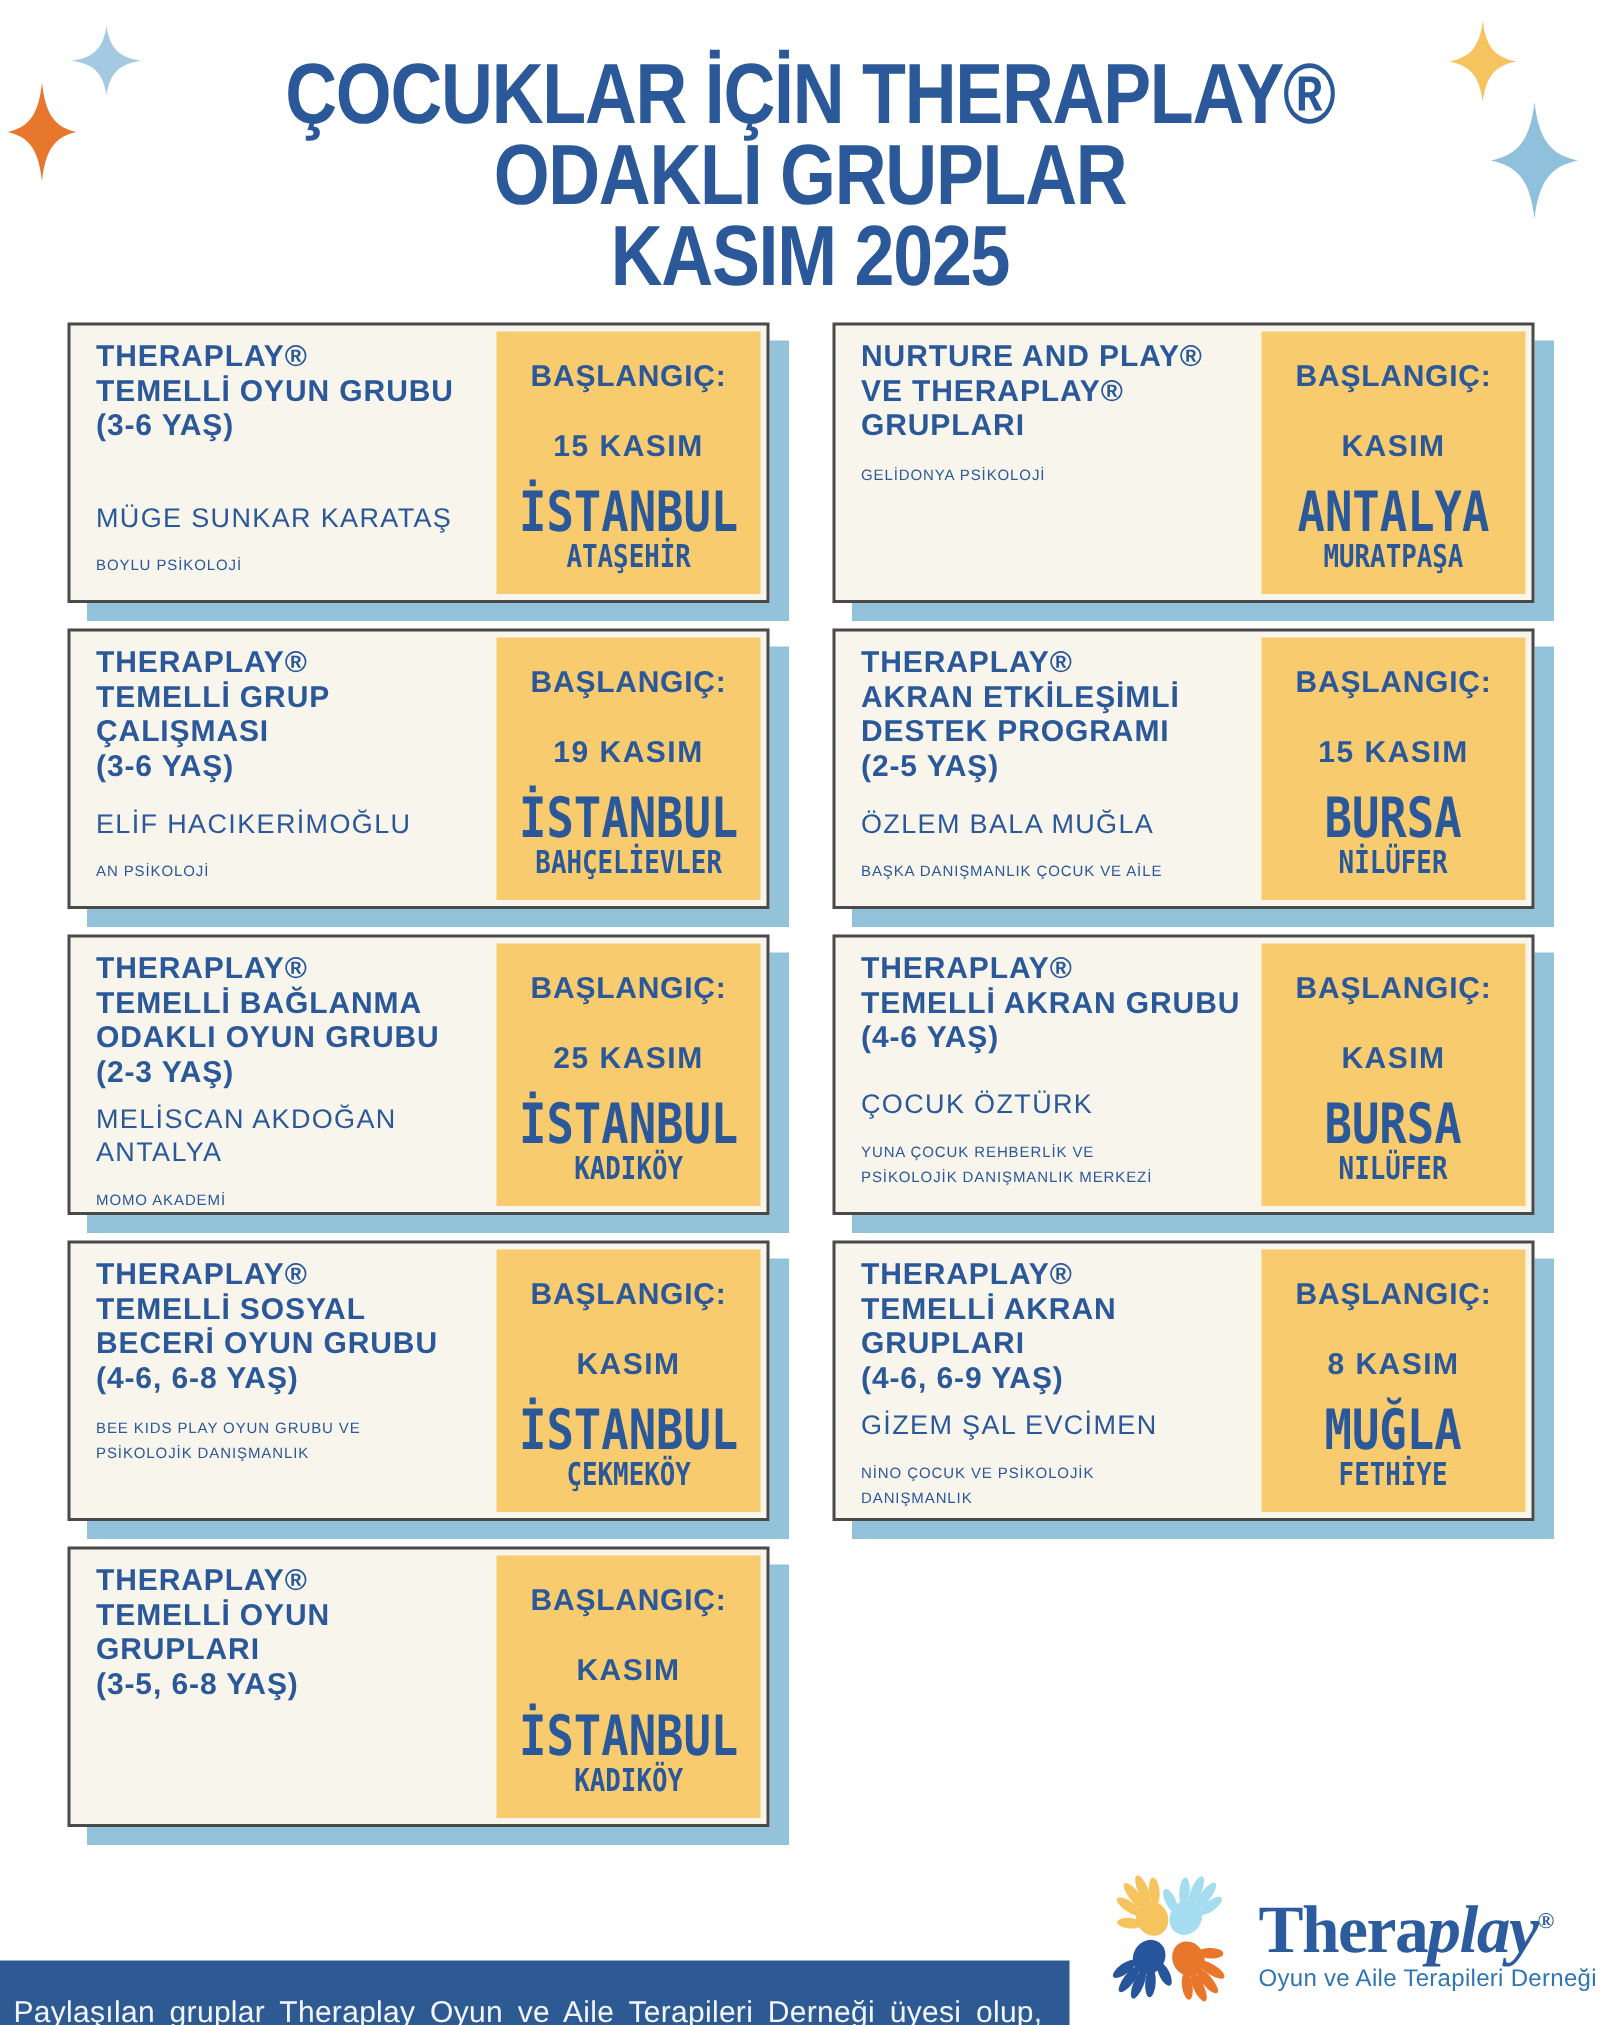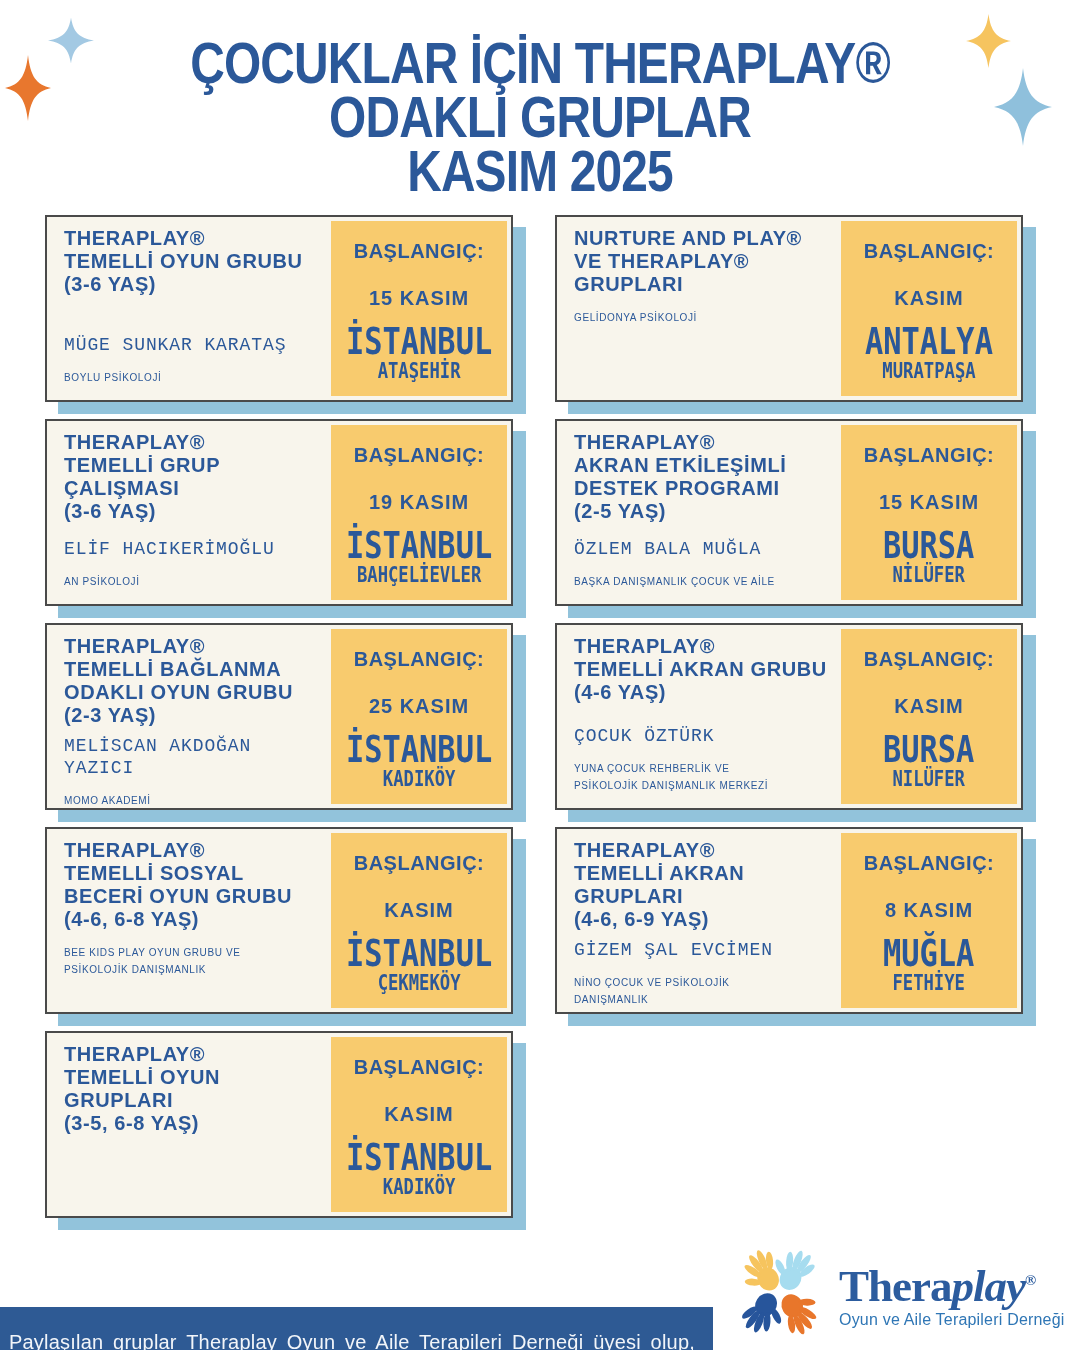--- a/index.html
+++ b/index.html
@@ -26,21 +26,21 @@
   .card-text {
     flex:1; display:flex; flex-direction:column; overflow:hidden;
     padding:10px 8px 7px 17px; color:var(--blue);
   }
   .card-title {
     font-size:20px; font-weight:700; line-height:23px; letter-spacing:0.6px;
     white-space:pre-line;
   }
   .card-person {
     margin-top:auto; padding-top:8px; font-size:18px; line-height:22px;
-    letter-spacing:0.9px; white-space:pre-line;font-family:Liberation Mono, monospace;
+    letter-spacing:0.9px; white-space:pre-line;
   }
   .card-org {
     margin:13px 0 7px; font-size:10px; line-height:17px;
     letter-spacing:0.6px; white-space:pre-line;
   }
   .card-side {
     width:176px; flex:none; box-sizing:border-box; margin:4px 4px 4px 0;
     background:var(--yellow); color:var(--blue);
     display:flex; flex-direction:column; align-items:center; text-align:center;
     padding:19px 4px 13px;
@@ -174,21 +174,21 @@
         </div>
       </div>
     </section>
 
     <section class="card">
       <div class="card-text">
         <div class="card-title">THERAPLAY®
 TEMELLİ BAĞLANMA
 ODAKLI OYUN GRUBU
 (2-3 YAŞ)</div>
-        <div class="card-person">MELİSCAN AKDOĞAN YAZICI</div>
+        <div class="card-person">MELİSCAN AKDOĞAN ANTALYA</div>
         <div class="card-org">MOMO AKADEMİ</div>
       </div>
       <div class="card-side">
         <div class="side-label">BAŞLANGIÇ:</div>
         <div class="side-date">25 KASIM</div>
         <div class="side-city-block">
           <div class="side-city">İSTANBUL</div>
           <div class="side-district">KADIKÖY</div>
         </div>
       </div>

